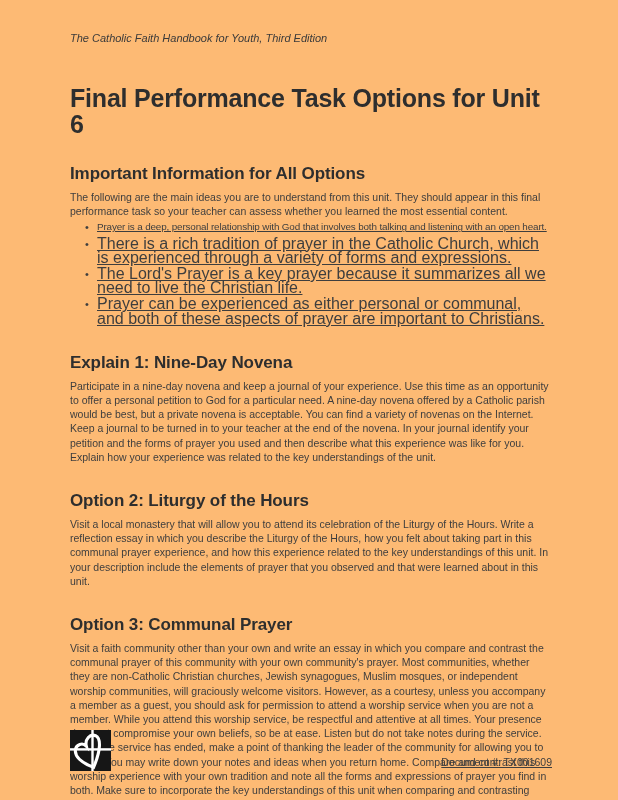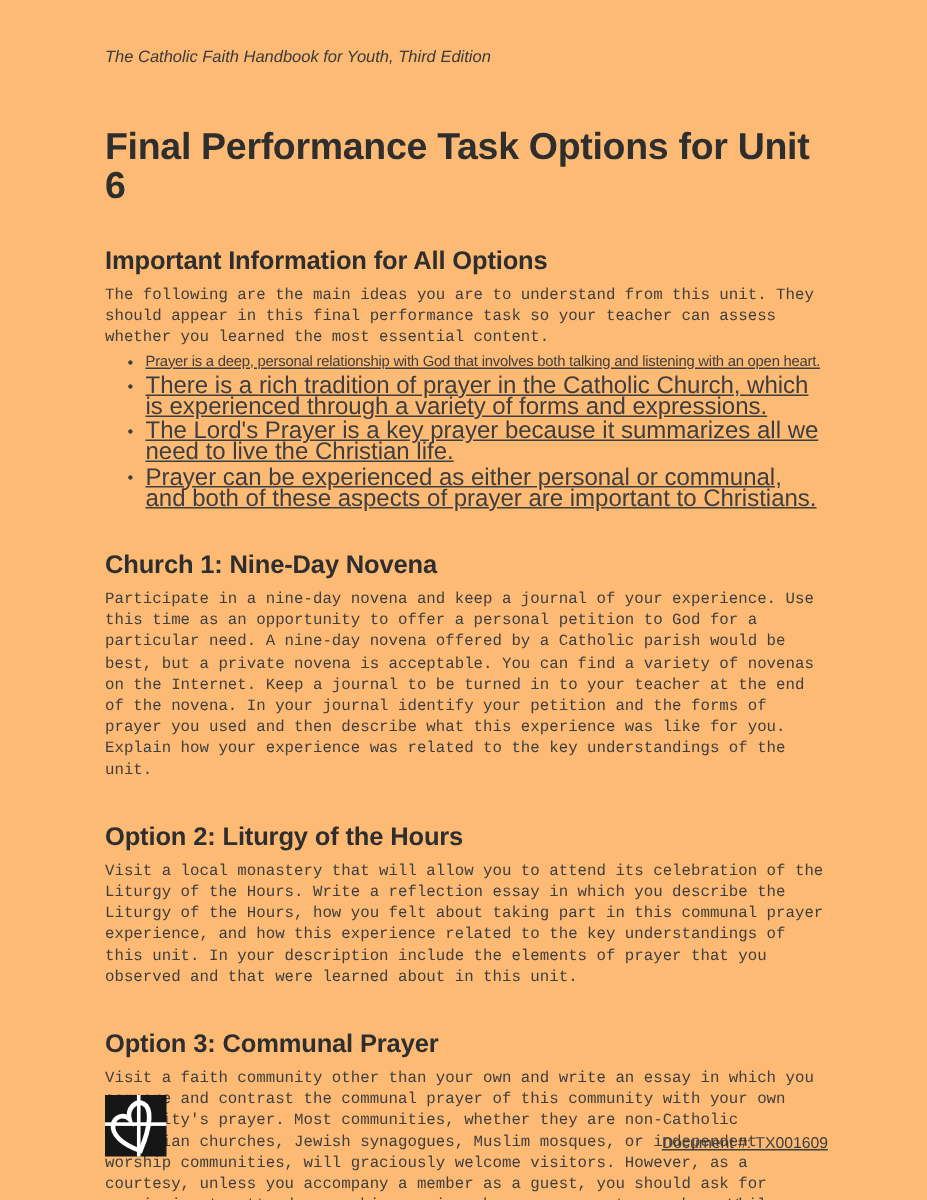--- a/index.html
+++ b/index.html
@@ -32,21 +32,20 @@
     font-size:17px;
     line-height:20px;
     font-weight:bold;
     color:#2e2e2e;
     letter-spacing:-0.1px;
   }
   p {
     margin:6px 0 0 0;
     font-size:10.5px;
     line-height:14.2px;
-    font-family:Liberation Mono, monospace;
   }
   ul {
     list-style:none;
     margin:2px 0 0 0;
     padding:0;
     text-decoration:underline;
   }
   li {
     position:relative;
     padding-left:27px;
@@ -100,21 +99,21 @@
   <h2>Important Information for All Options</h2>
   <p>The following are the main ideas you are to understand from this unit. They should appear in this final performance task so your teacher can assess whether you learned the most essential content.</p>
 
   <ul>
     <li class="fit">Prayer is a deep, personal relationship with God that involves both talking and listening with an open heart.</li>
     <li>There is a rich tradition of prayer in the Catholic Church, which is experienced through a variety of forms and expressions.</li>
     <li>The Lord's Prayer is a key prayer because it summarizes all we need to live the Christian life.</li>
     <li>Prayer can be experienced as either personal or communal, and both of these aspects of prayer are important to Christians.</li>
   </ul>
 
-  <h2>Church 1: Nine-Day Novena</h2>
+  <h2>Explain 1: Nine-Day Novena</h2>
   <p>Participate in a nine-day novena and keep a journal of your experience. Use this time as an opportunity to offer a personal petition to God for a particular need. A nine-day novena offered by a Catholic parish would be best, but a private novena is acceptable. You can find a variety of novenas on the Internet. Keep a journal to be turned in to your teacher at the end of the novena. In your journal identify your petition and the forms of prayer you used and then describe what this experience was like for you. Explain how your experience was related to the key understandings of the unit.</p>
 
   <h2>Option 2: Liturgy of the Hours</h2>
   <p>Visit a local monastery that will allow you to attend its celebration of the Liturgy of the Hours. Write a reflection essay in which you describe the Liturgy of the Hours, how you felt about taking part in this communal prayer experience, and how this experience related to the key understandings of this unit. In your description include the elements of prayer that you observed and that were learned about in this unit.</p>
 
   <h2>Option 3: Communal Prayer</h2>
   <p>Visit a faith community other than your own and write an essay in which you compare and contrast the communal prayer of this community with your own community's prayer. Most communities, whether they are non-Catholic Christian churches, Jewish synagogues, Muslim mosques, or independent worship communities, will graciously welcome visitors. However, as a courtesy, unless you accompany a member as a guest, you should ask for permission to attend a worship service when you are not a member. While you attend this worship service, be respectful and attentive at all times. Your presence does not compromise your own beliefs, so be at ease. Listen but do not take notes during the service. When the service has ended, make a point of thanking the leader of the community for allowing you to attend. You may write down your notes and ideas when you return home. Compare and contrast this worship experience with your own tradition and note all the forms and expressions of prayer you find in both. Make sure to incorporate the key understandings of this unit when comparing and contrasting these faith traditions.</p>
 
   <div class="footer">
     <span class="logo">

